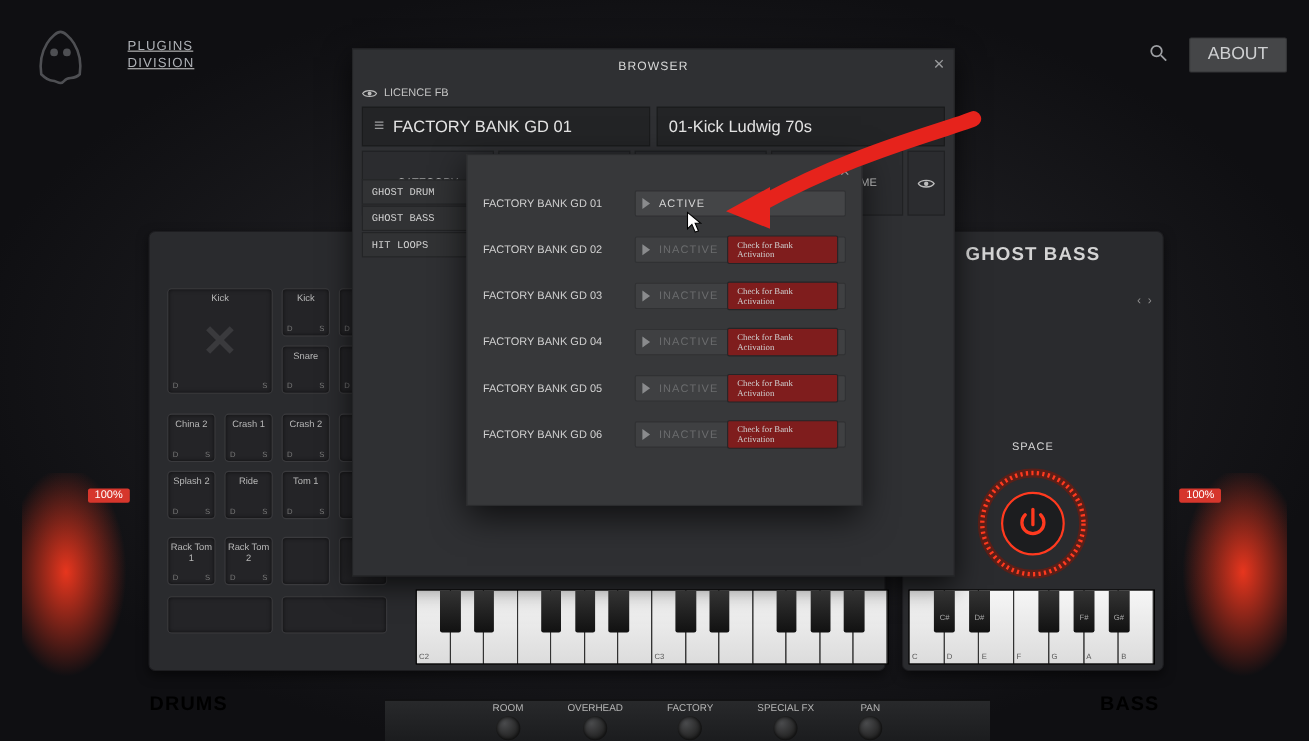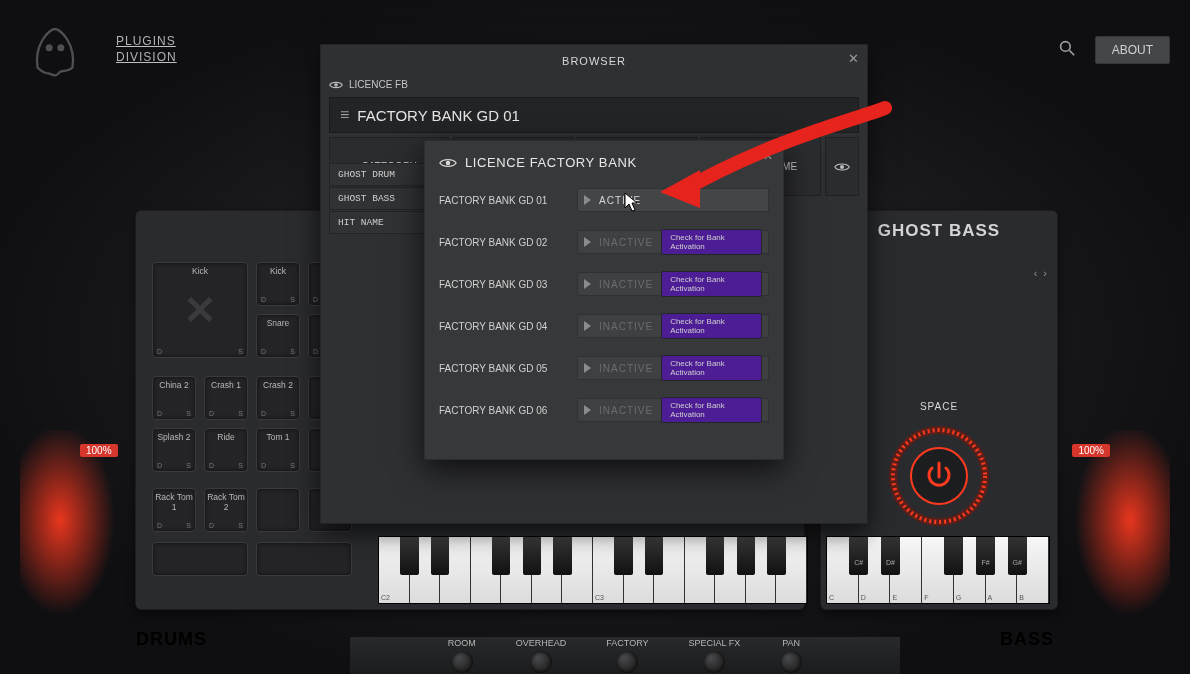--- a/index.html
+++ b/index.html
@@ -5,21 +5,21 @@
 * { box-sizing: border-box; margin: 0; padding: 0; font-family: Arial, Helvetica, sans-serif; }
 body { width: 1190px; height: 674px; background: radial-gradient(ellipse at center, #2a2a2e 0%, #0f0f12 75%); color: #c0c0c0; overflow: hidden; position: relative; }
 
 
 .header { position: absolute; top: 0; left: 0; right: 0; height: 100px; display: flex; align-items: center; padding: 10px 20px; }
 .logo-area { display: flex; align-items: center; gap: 26px; text-decoration: underline; }
 .logo-svg { width: 70px; height: 70px; opacity: .5;}
 .logo-text { font-size: 12px; color: #aeb1b6; letter-spacing: 1px; line-height: 1.3; }
 .header-right { margin-left: auto; display: flex; align-items: center; gap: 20px; }
 .search-icon svg { width:16px; height:16px; stroke:#9ea0a4; fill:none; }
-.about-btn { background:#454648; color:#cfd0d2; border:1px solid #343537; padding:6px 16px; font-size:12px; border-radius:2px; cursor:pointer;}
+.about-btn { background:#454648; color:#cfd0d2; border:1px solid #343537; padding:6px 16px; font-size:16px; border-radius:2px; cursor:pointer;}
 
 
 .section-drums, .section-bass { position: absolute; top:210px; background:#2a2b2e; border:1px solid #1d1d20; border-radius:6px; padding:10px 14px 0 14px; box-shadow: 0 4px 10px rgba(0,0,0,.5);}
 .section-drums { left:135px; width:670px; height:400px; }
 .section-bass  { left:820px; width:238px; height:400px; }
 .section-header { text-align:center; font-weight:bold; font-size:17px; color:#d4d4d4; letter-spacing:1px; margin-bottom:14px; }
 
 
 .pads-area { position:absolute; top:260px; left:150px; width:640px; height:280px; }
 .pad { position:absolute; width:44px; height:44px; background:#242427; border:1px solid #3a3a3d; border-radius:4px; box-shadow: inset 0 0 4px rgba(0,0,0,.6); }
@@ -78,21 +78,21 @@
 .licence-title { font-size:13px; color:#e7e7e7; letter-spacing:.6px; display:flex; align-items:center; gap:8px;}
 .lic-close { position:absolute; right:10px; top:8px; font-size:12px; color:#9b9c9e; cursor:pointer; }
 .lic-row { display:flex; align-items:center; gap:8px; margin-top:18px;}
 .lic-name { width:130px; font-size:10px; color:#d0d0d0; }
 .lic-status-pill { flex:1; background:#3f4042; border:1px solid #303133; border-radius:2px; display:flex; align-items:center; height:24px; padding:0 6px; gap:8px;}
 .lic-status-pill.on { background:#444547;}
 .play-tri { width:0; height:0; border-top:5px solid transparent; border-bottom:5px solid transparent; border-left:7px solid #8a8b8d; }
 .lic-status-text { font-size:10px; letter-spacing:1px; }
 .lic-status-text.active { color:#d7d7d7; }
 .lic-status-text.inactive { color:#6b6c6e; }
-.lic-check-btn { margin-left:auto; font-size:8px; background:#4c1d95; color:#cfcfcf; padding:3px 8px; border:1px solid #242527; border-radius:2px;}
+.lic-check-btn { margin-left:auto; font-size:8px; background:#7f1d1d; color:#cfcfcf; padding:3px 8px; border:1px solid #242527; border-radius:2px;font-family:Liberation Serif, serif;}
 
 
 .red-arrow { position:absolute; top:100px; left:660px; pointer-events:none; }
 
 .cursor { position:absolute; top:192px; left:624px; pointer-events:none; z-index: 60;}
 
 </style>
 </head>
 <body>
 
@@ -357,49 +357,45 @@
         <path d="M1 6 C4 1 16 1 19 6 C16 11 4 11 1 6 Z" fill="none" stroke="#bdbdbd" stroke-width="1.5"></path>
         <circle cx="10" cy="6" r="2.5" fill="#bdbdbd"></circle>
       </svg>
     <span>LICENCE FB</span>
   </div>
   <div class="bank-bar">
     <div class="bank-name">
       <span class="hamburger">≡</span>
       <span>FACTORY BANK GD 01</span>
     </div>
+    <div class="sample-name">
+      <span>01-Kick Ludwig 70s</span>
+    </div>
   </div>
   <div class="browser-cols" id="browser-cols">
       <div class="bc">CATEGORY</div>
       <div class="bc">STYLE</div>
       <div class="bc">MODEL</div>
       <div class="bc">SAMPLE NAME</div>
       <div class="bc eye-cell">
         <svg width="16" height="10" viewBox="0 0 20 12">
           <path d="M1 6 C4 1 16 1 19 6 C16 11 4 11 1 6 Z" fill="none" stroke="#bdbdbd" stroke-width="1.5"></path>
           <circle cx="10" cy="6" r="2.5" fill="#bdbdbd"></circle>
         </svg>
       </div>
     </div>
   <div class="cat-list" id="cat-list">
       <div class="cat-item">GHOST DRUM</div>
       <div class="cat-item">GHOST BASS</div>
-      <div class="cat-item">HIT NAME</div>
+      <div class="cat-item">HIT LOOPS</div>
     </div>
 </div>
 
 <div class="licence-popup">
   <span class="lic-close">✕</span>
-  <div class="licence-title">
-    <svg width="18" height="12" viewBox="0 0 20 12">
-        <path d="M1 6 C4 1 16 1 19 6 C16 11 4 11 1 6 Z" fill="none" stroke="#d7d7d7" stroke-width="1.5"></path>
-        <circle cx="10" cy="6" r="2.5" fill="#d7d7d7"></circle>
-      </svg>
-    <span>LICENCE FACTORY BANK</span>
-  </div>
   <div id="lic-rows">
       <div class="lic-row">
         <div class="lic-name">FACTORY BANK GD 01</div>
         <div class="lic-status-pill on">
           <div class="play-tri"></div>
           <div class="lic-status-text active">ACTIVE</div>
         </div>
       </div>
       <div class="lic-row">
         <div class="lic-name">FACTORY BANK GD 02</div>

